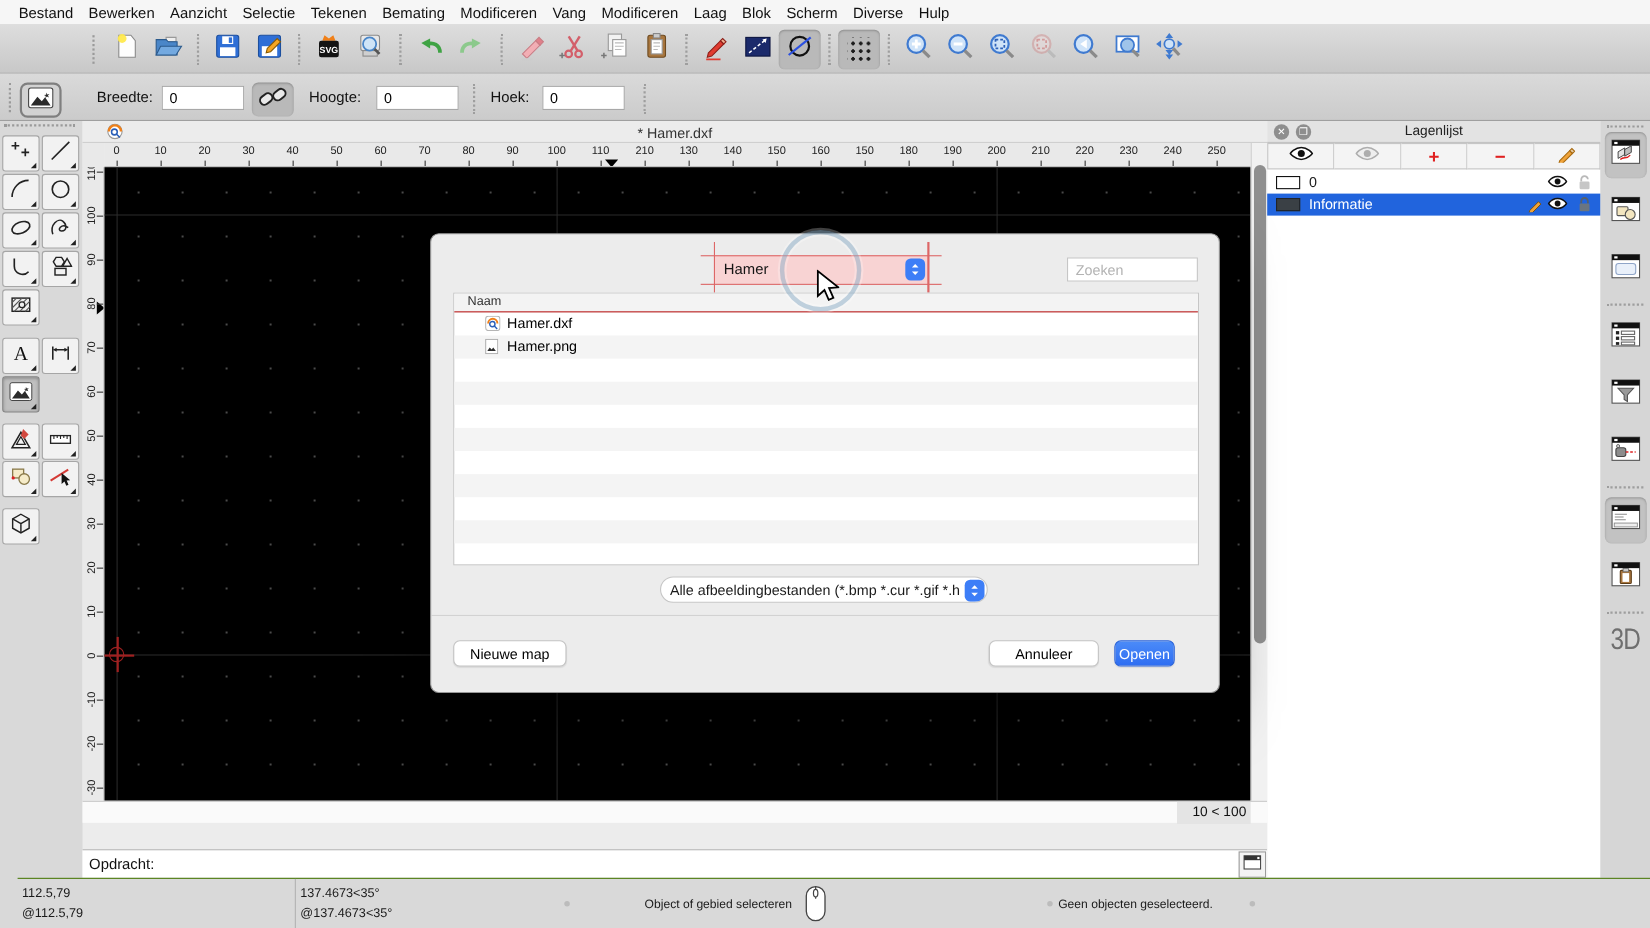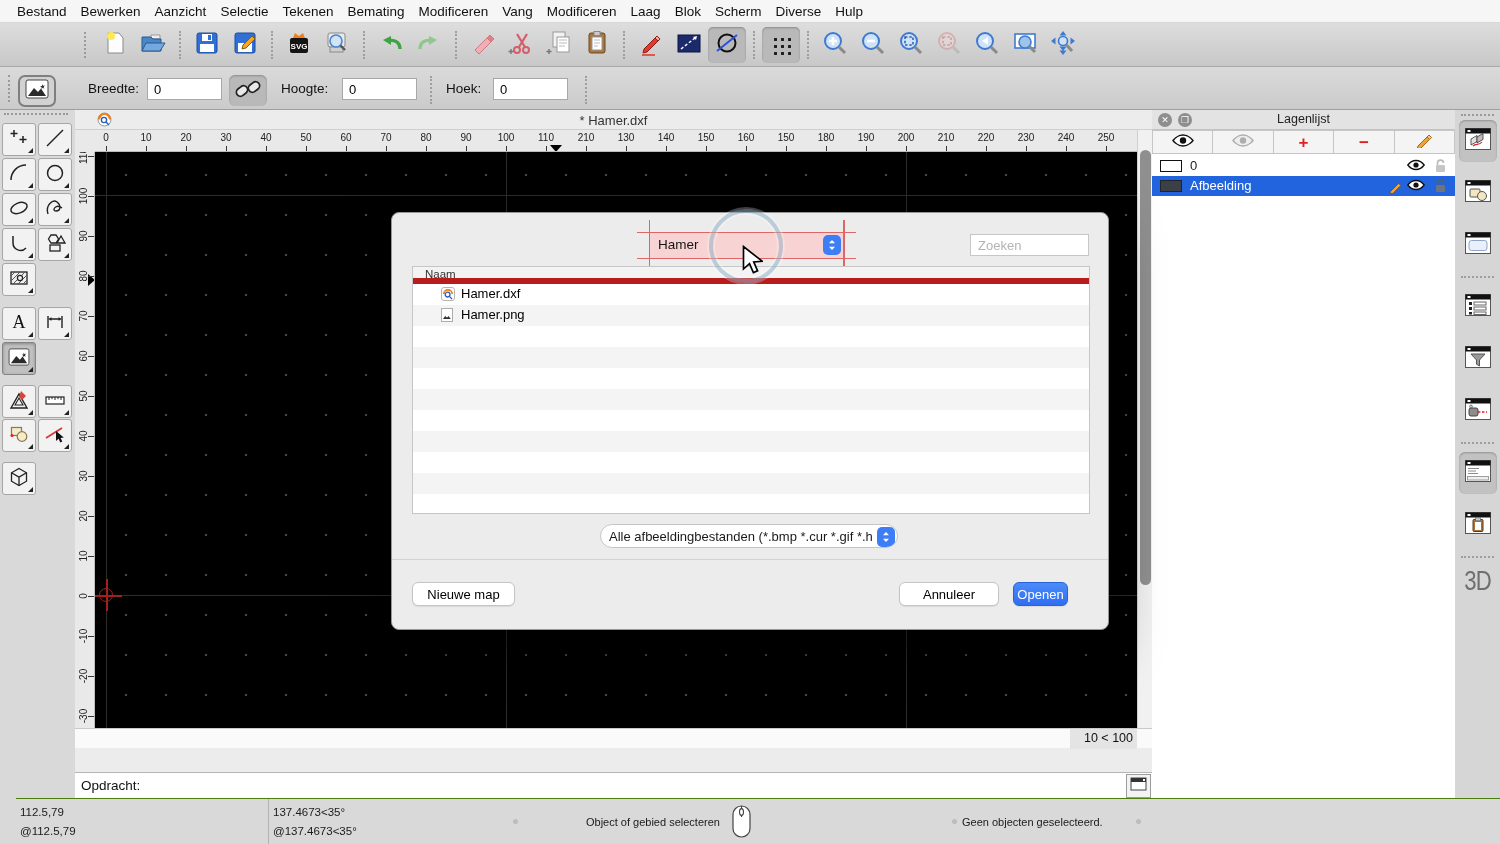--- a/index.html
+++ b/index.html
@@ -145,21 +145,21 @@
   .combo { position:absolute; left:257px; top:19px; width:195px; height:26px; background:#f8d3d3; }
   .combo .val { position:absolute; left:9px; top:5px; font-size:13.5px; color:#151515; }
   .chev { position:absolute; right:3px; top:3px; width:18px; height:20px; background:#3d7ef7; border-radius:5px;
           display:flex; align-items:center; justify-content:center; }
   .trim { position:absolute; background:#dd6666; }
   .search { position:absolute; left:578px; top:21px; width:119px; height:22px; border:1px solid #c6c6c6;
             background:#fff; font-family:inherit; font-size:13px; padding-left:7px; }
   .search::placeholder { color:#b3b3b3; }
   .flist { position:absolute; left:20px; top:53px; width:678px; height:248px; background:#fff;
            border:1px solid #c6c6c6; }
-  .fheader { height:17px; background:#f3f3f3; border-bottom:6px solid #b91c1c; font-size:11.5px;
+  .fheader { height:17px; background:#f3f3f3; border-bottom:1px solid #b91c1c; font-size:11.5px;
              color:#333; padding:1px 0 0 12px; }
   .frows .file-row { height:21px; font-size:13px; position:relative; }
   .frows .file-row:nth-child(even) { background:#f4f4f4; }
   .file-row .fico { position:absolute; left:28px; top:3px; }
   .file-row .fname { position:absolute; left:48px; top:2px; color:#000; }
   .filter { position:absolute; left:208px; top:311px; width:298px; height:24px; background:#fff;
             border:1px solid #c6c6c6; border-radius:12px; overflow:hidden; }
   .filter .val { position:absolute; left:8px; top:4px; font-size:13px; white-space:nowrap; }
   .dlg-sep { position:absolute; left:0; top:346px; width:716px; border-top:1px solid #d2d2d2; }
   .dbtn { position:absolute; top:369px; height:24px; border:1px solid #c4c4c4; border-radius:6px;
@@ -665,21 +665,21 @@
             <path d="M1 6.5S5 1 11 1s10 5.5 10 5.5S17 12 11 12 1 6.5 1 6.5z" fill="#fff" stroke="#111" stroke-width="1.6"></path>
             <circle cx="11" cy="6.5" r="3.2" fill="#111"></circle>
           </svg></span>
       <span class="lr-ico" style="right:8px"><svg width="13" height="14" viewBox="0 0 13 14">
             <path d="M3.5 6V4.2a3 3 0 0 1 6-.2" fill="none" stroke="#b9b9b9" stroke-width="1.6"></path>
             <rect x="2" y="6" width="9" height="7" rx="1.2" fill="#c6c6c6"></rect>
           </svg></span>
     </div>
     <div class="layer-row row-sel" style="top:66px">
       <span class="sw" style="background:#3a4045;border:1px solid #20242a"></span>
-      <span class="nm">Afbeelding</span>
+      <span class="nm">Informatie</span>
       <span class="lr-ico" style="right:52px"><svg width="14" height="14" viewBox="0 0 16 16">
             <path d="M2 14l9-9 2.5 2.5-9 9L1 17z" fill="#f0a33a" stroke="#7a4e0c" stroke-width="1"></path>
           </svg></span>
       <span class="lr-ico" style="right:30px"><svg width="18" height="12" viewBox="0 0 22 13">
             <path d="M1 6.5S5 1 11 1s10 5.5 10 5.5S17 12 11 12 1 6.5 1 6.5z" fill="#fff" stroke="#111" stroke-width="1.6"></path>
             <circle cx="11" cy="6.5" r="3.2" fill="#111"></circle>
           </svg></span>
       <span class="lr-ico" style="right:8px"><svg width="13" height="14" viewBox="0 0 13 14">
             <path d="M3.5 6V4a3 3 0 0 1 6 0v2" fill="none" stroke="#55606b" stroke-width="1.6"></path>
             <rect x="2" y="6" width="9" height="7" rx="1.2" fill="#6a7580"></rect>

